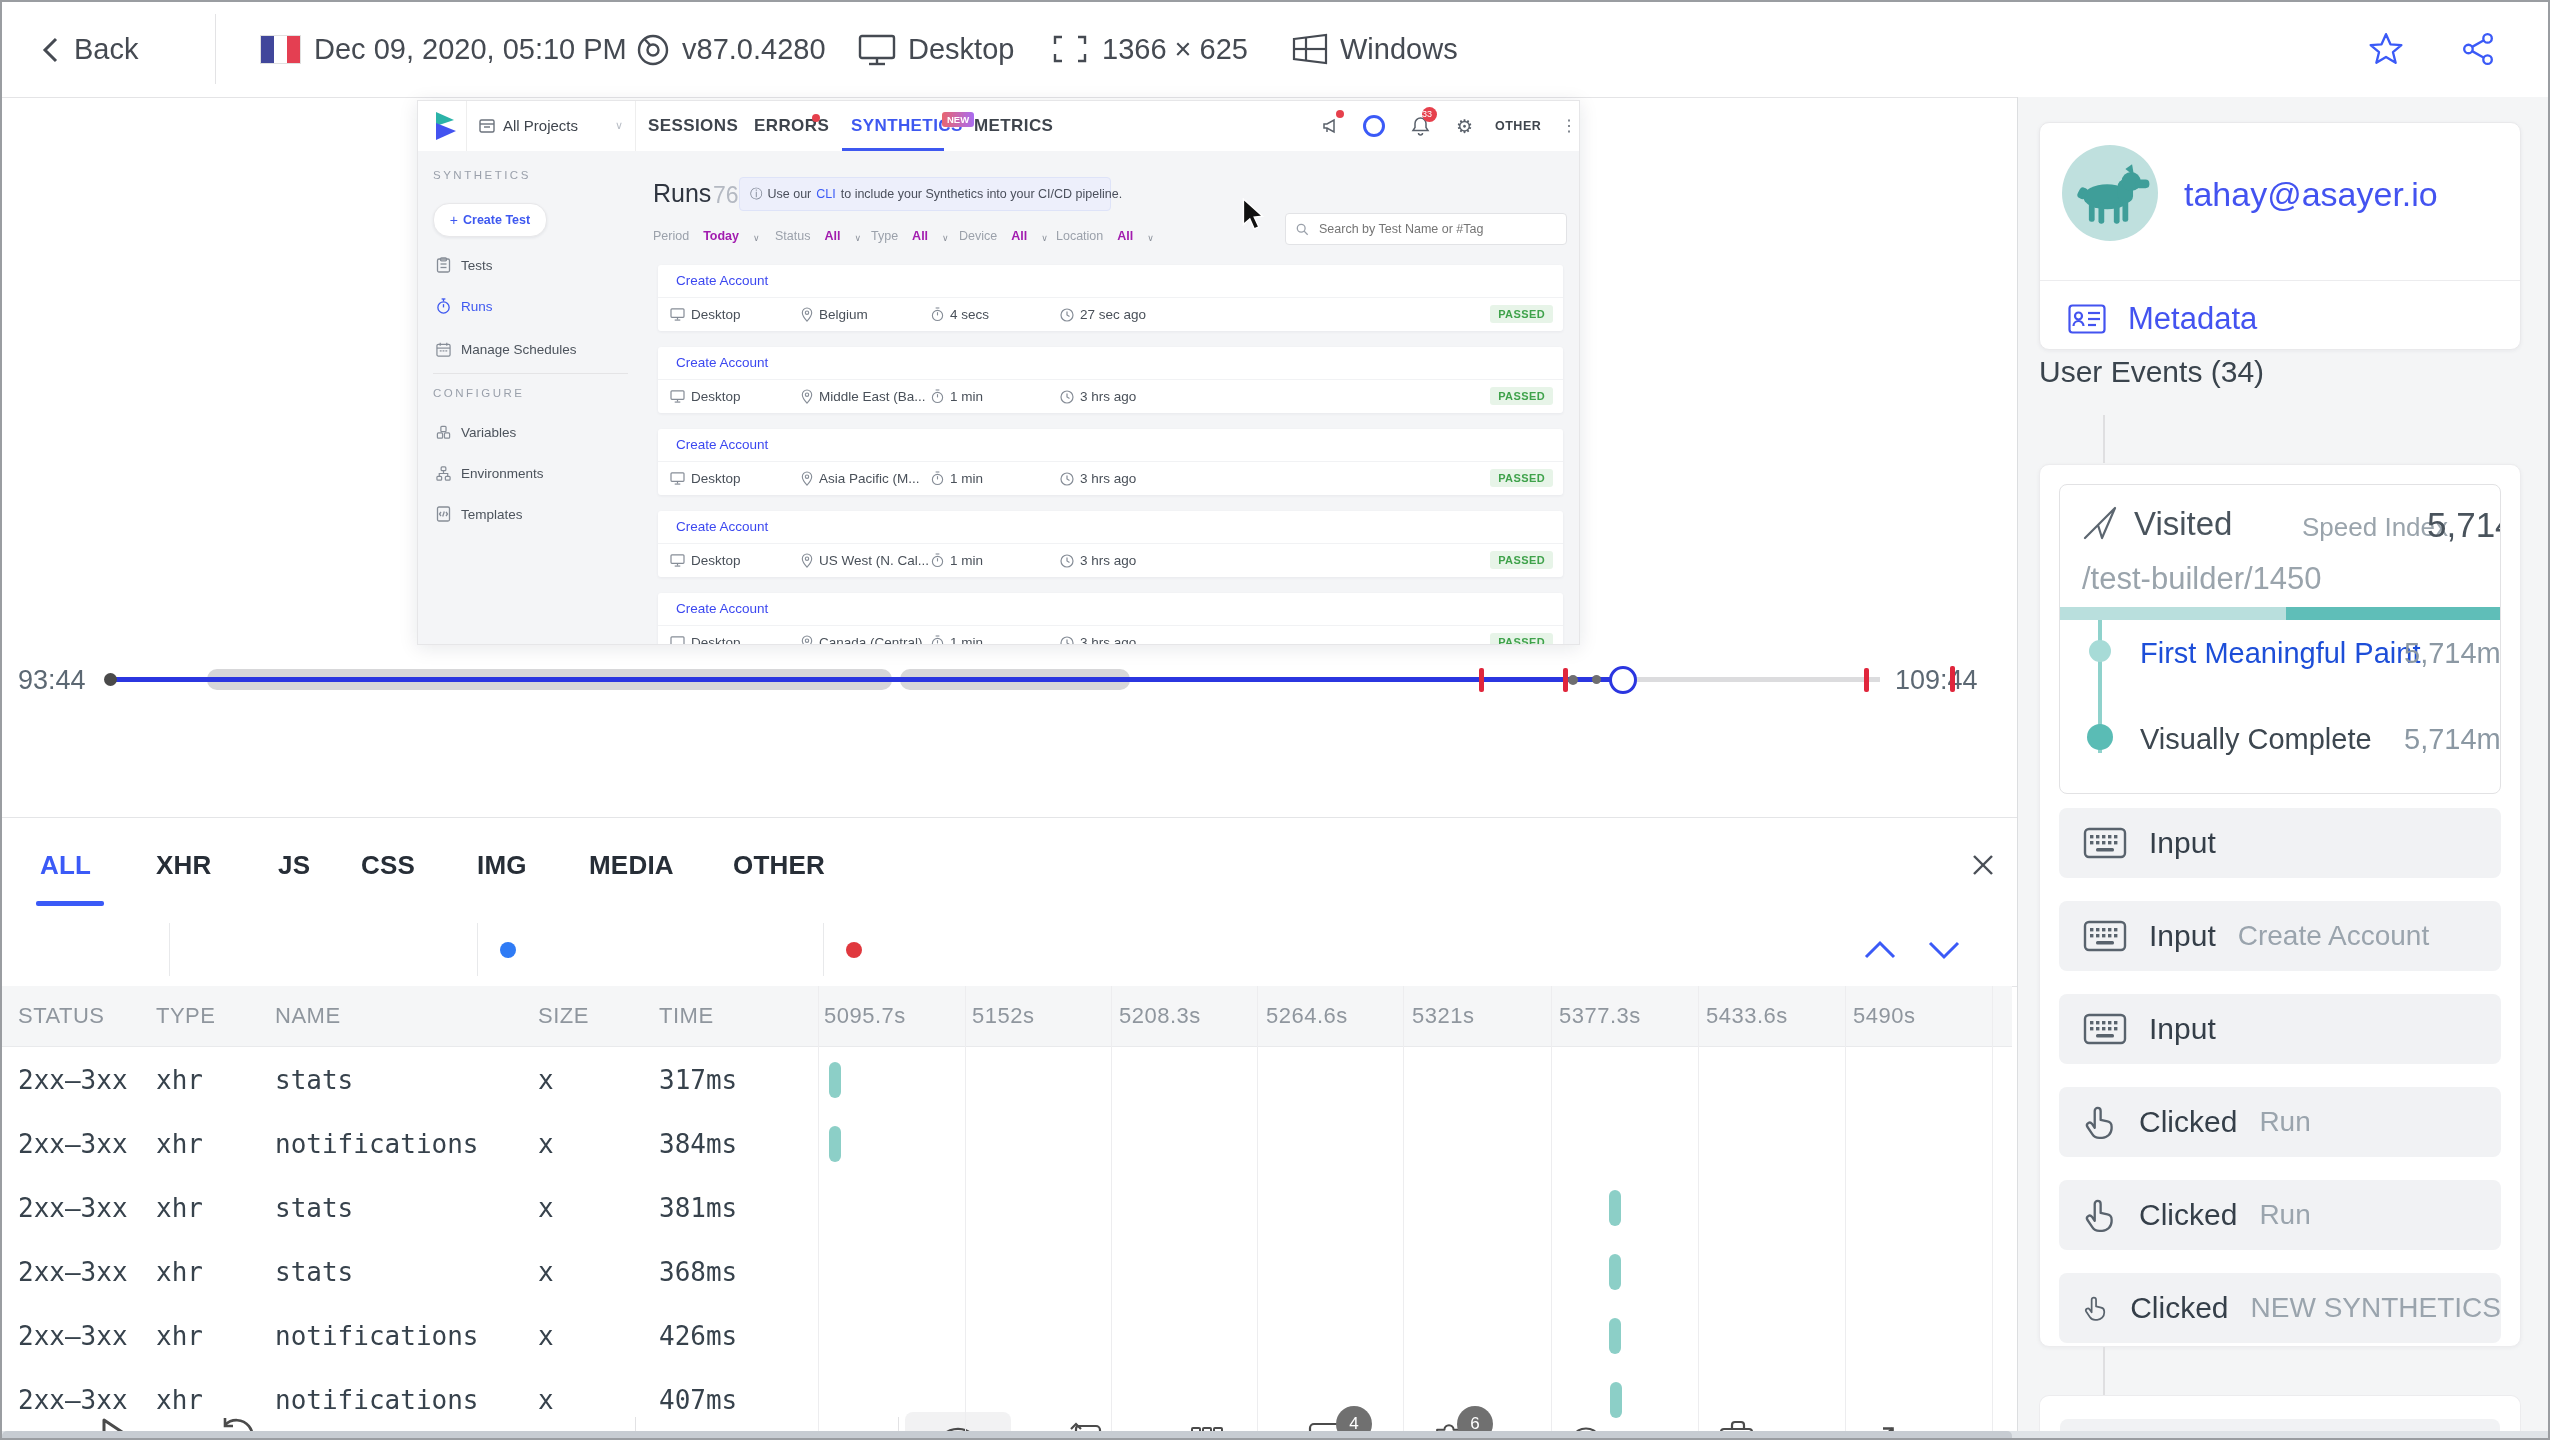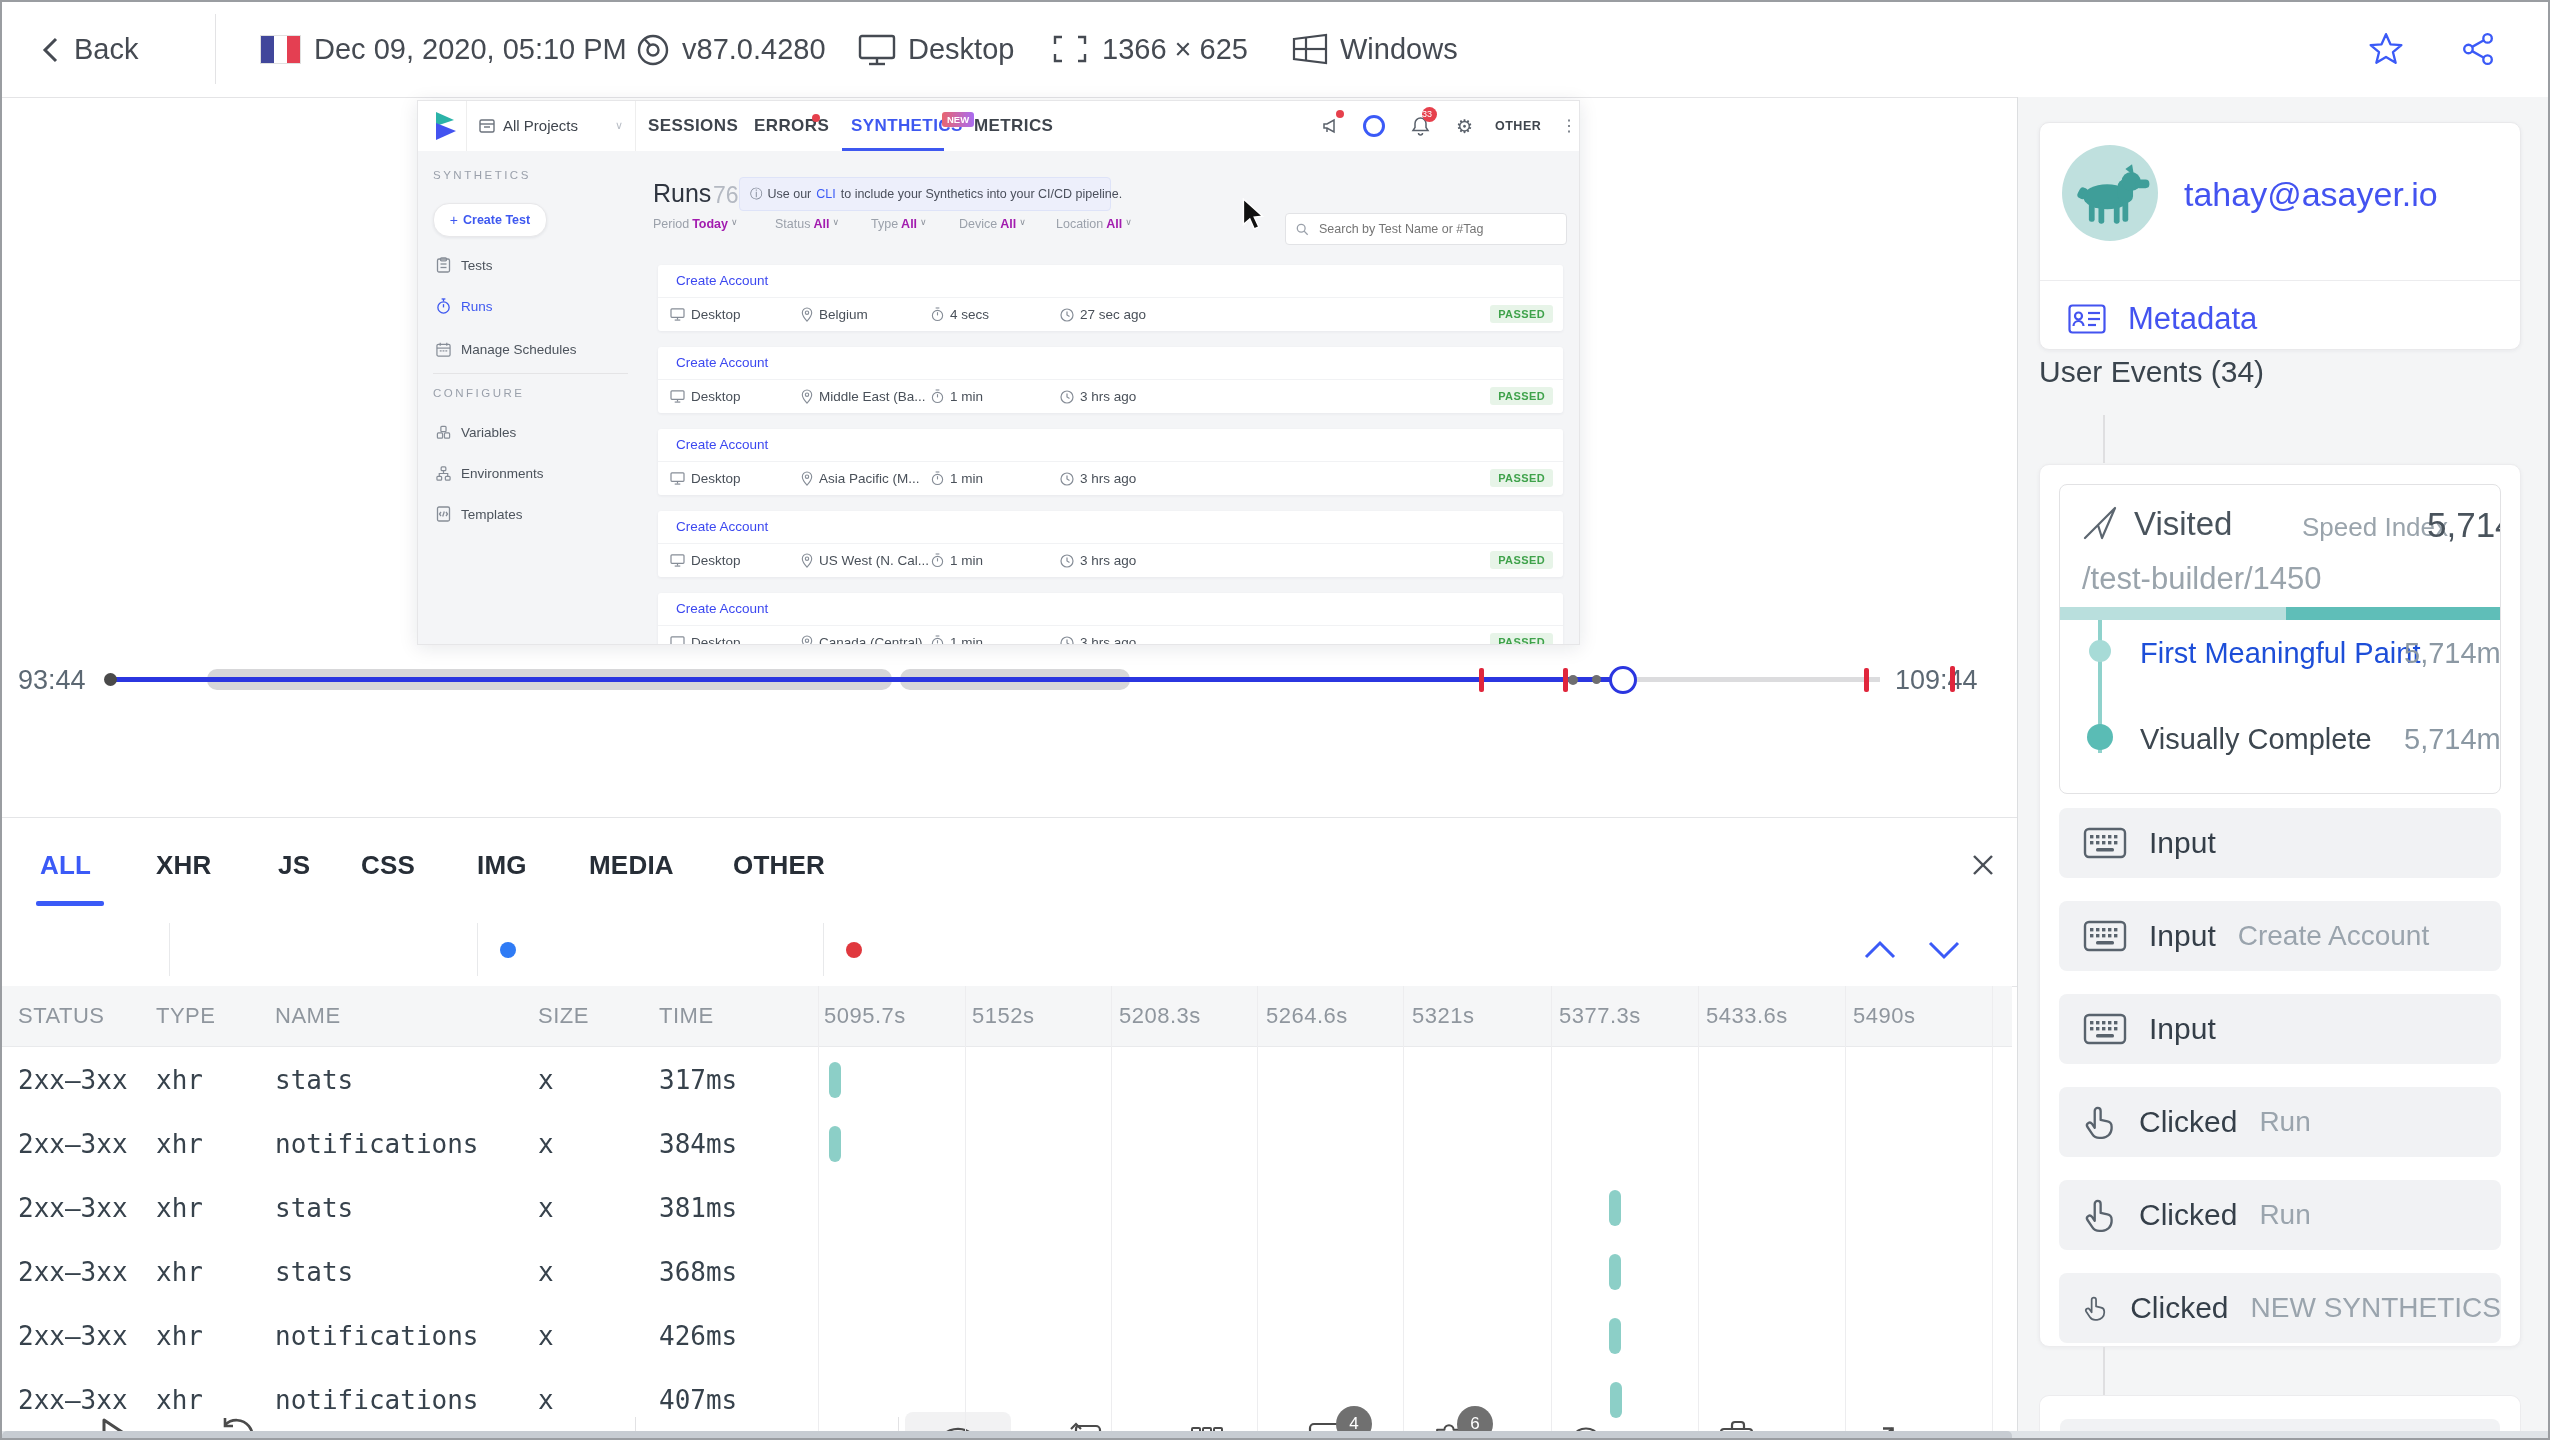--- a/index.html
+++ b/index.html
@@ -10,21 +10,21 @@
   svg{display:block}
   
   #topbar{position:absolute;left:0;top:0;width:2550px;height:95px;background:#fff;border-bottom:1px solid #e4e4e6}
   .tb-txt{position:absolute;top:0;height:95px;line-height:95px;font-size:29px;color:#454a52;white-space:nowrap}
   
   #replay{position:absolute;left:415px;top:98px;width:1163px;height:545px;background:#fff;
           border:1px solid #e6e6e8;box-shadow:0 3px 18px rgba(20,25,50,.10);overflow:hidden;box-sizing:border-box}
   .aptab{position:absolute;top:0;height:50px;line-height:50px;font-size:17px;font-weight:700;letter-spacing:.4px;color:#3f454d;white-space:nowrap}
   .si{position:absolute;left:18px;display:flex;gap:10px;align-items:center;font-size:13.5px;color:#4c535c;height:20px;white-space:nowrap}
   .sl{position:absolute;left:15px;font-size:11.5px;letter-spacing:2.5px;color:#9aa0ab;white-space:nowrap}
-  .fg{position:absolute;top:66px;height:26px;display:flex;align-items:flex-start;gap:3px;font-size:12.5px;white-space:nowrap}
+  .fg{position:absolute;top:66px;height:26px;display:flex;align-items:flex-end;gap:14px;font-size:12.5px;white-space:nowrap}
   .fg .lb{color:#9ba1ab}.fg b{color:#a21caf}.fg .ch{color:#8b919b;font-family:"DejaVu Sans",sans-serif;font-size:9px}
   .card{position:absolute;left:15px;width:905px;height:66px;background:#fff;border-radius:3px;box-shadow:0 1px 3px rgba(30,35,60,.06)}
   .card .link{position:absolute;left:18px;top:0;height:32px;line-height:32px;font-size:13.5px;color:#3c48f0;font-weight:500}
   .card .cdiv{position:absolute;left:0;top:32px;width:100%;height:1px;background:#f1f2f4}
   .card .det{position:absolute;left:0;top:33px;width:100%;height:33px;font-size:13.5px;color:#495059}
   .det .it{position:absolute;top:0;height:33px;display:flex;align-items:center;gap:6px;white-space:nowrap}
   .d1{left:12px}.d2{left:143px}.d3{left:273px}.d4{left:402px}
   .badge{position:absolute;right:10px;top:7px;padding:3px 8px;border-radius:3px;background:#e7f4e8;color:#3fa24b;font-size:11px;font-weight:700;letter-spacing:.4px}
   
   .cb{position:absolute;top:714px;width:124px;text-align:center;color:#333}

